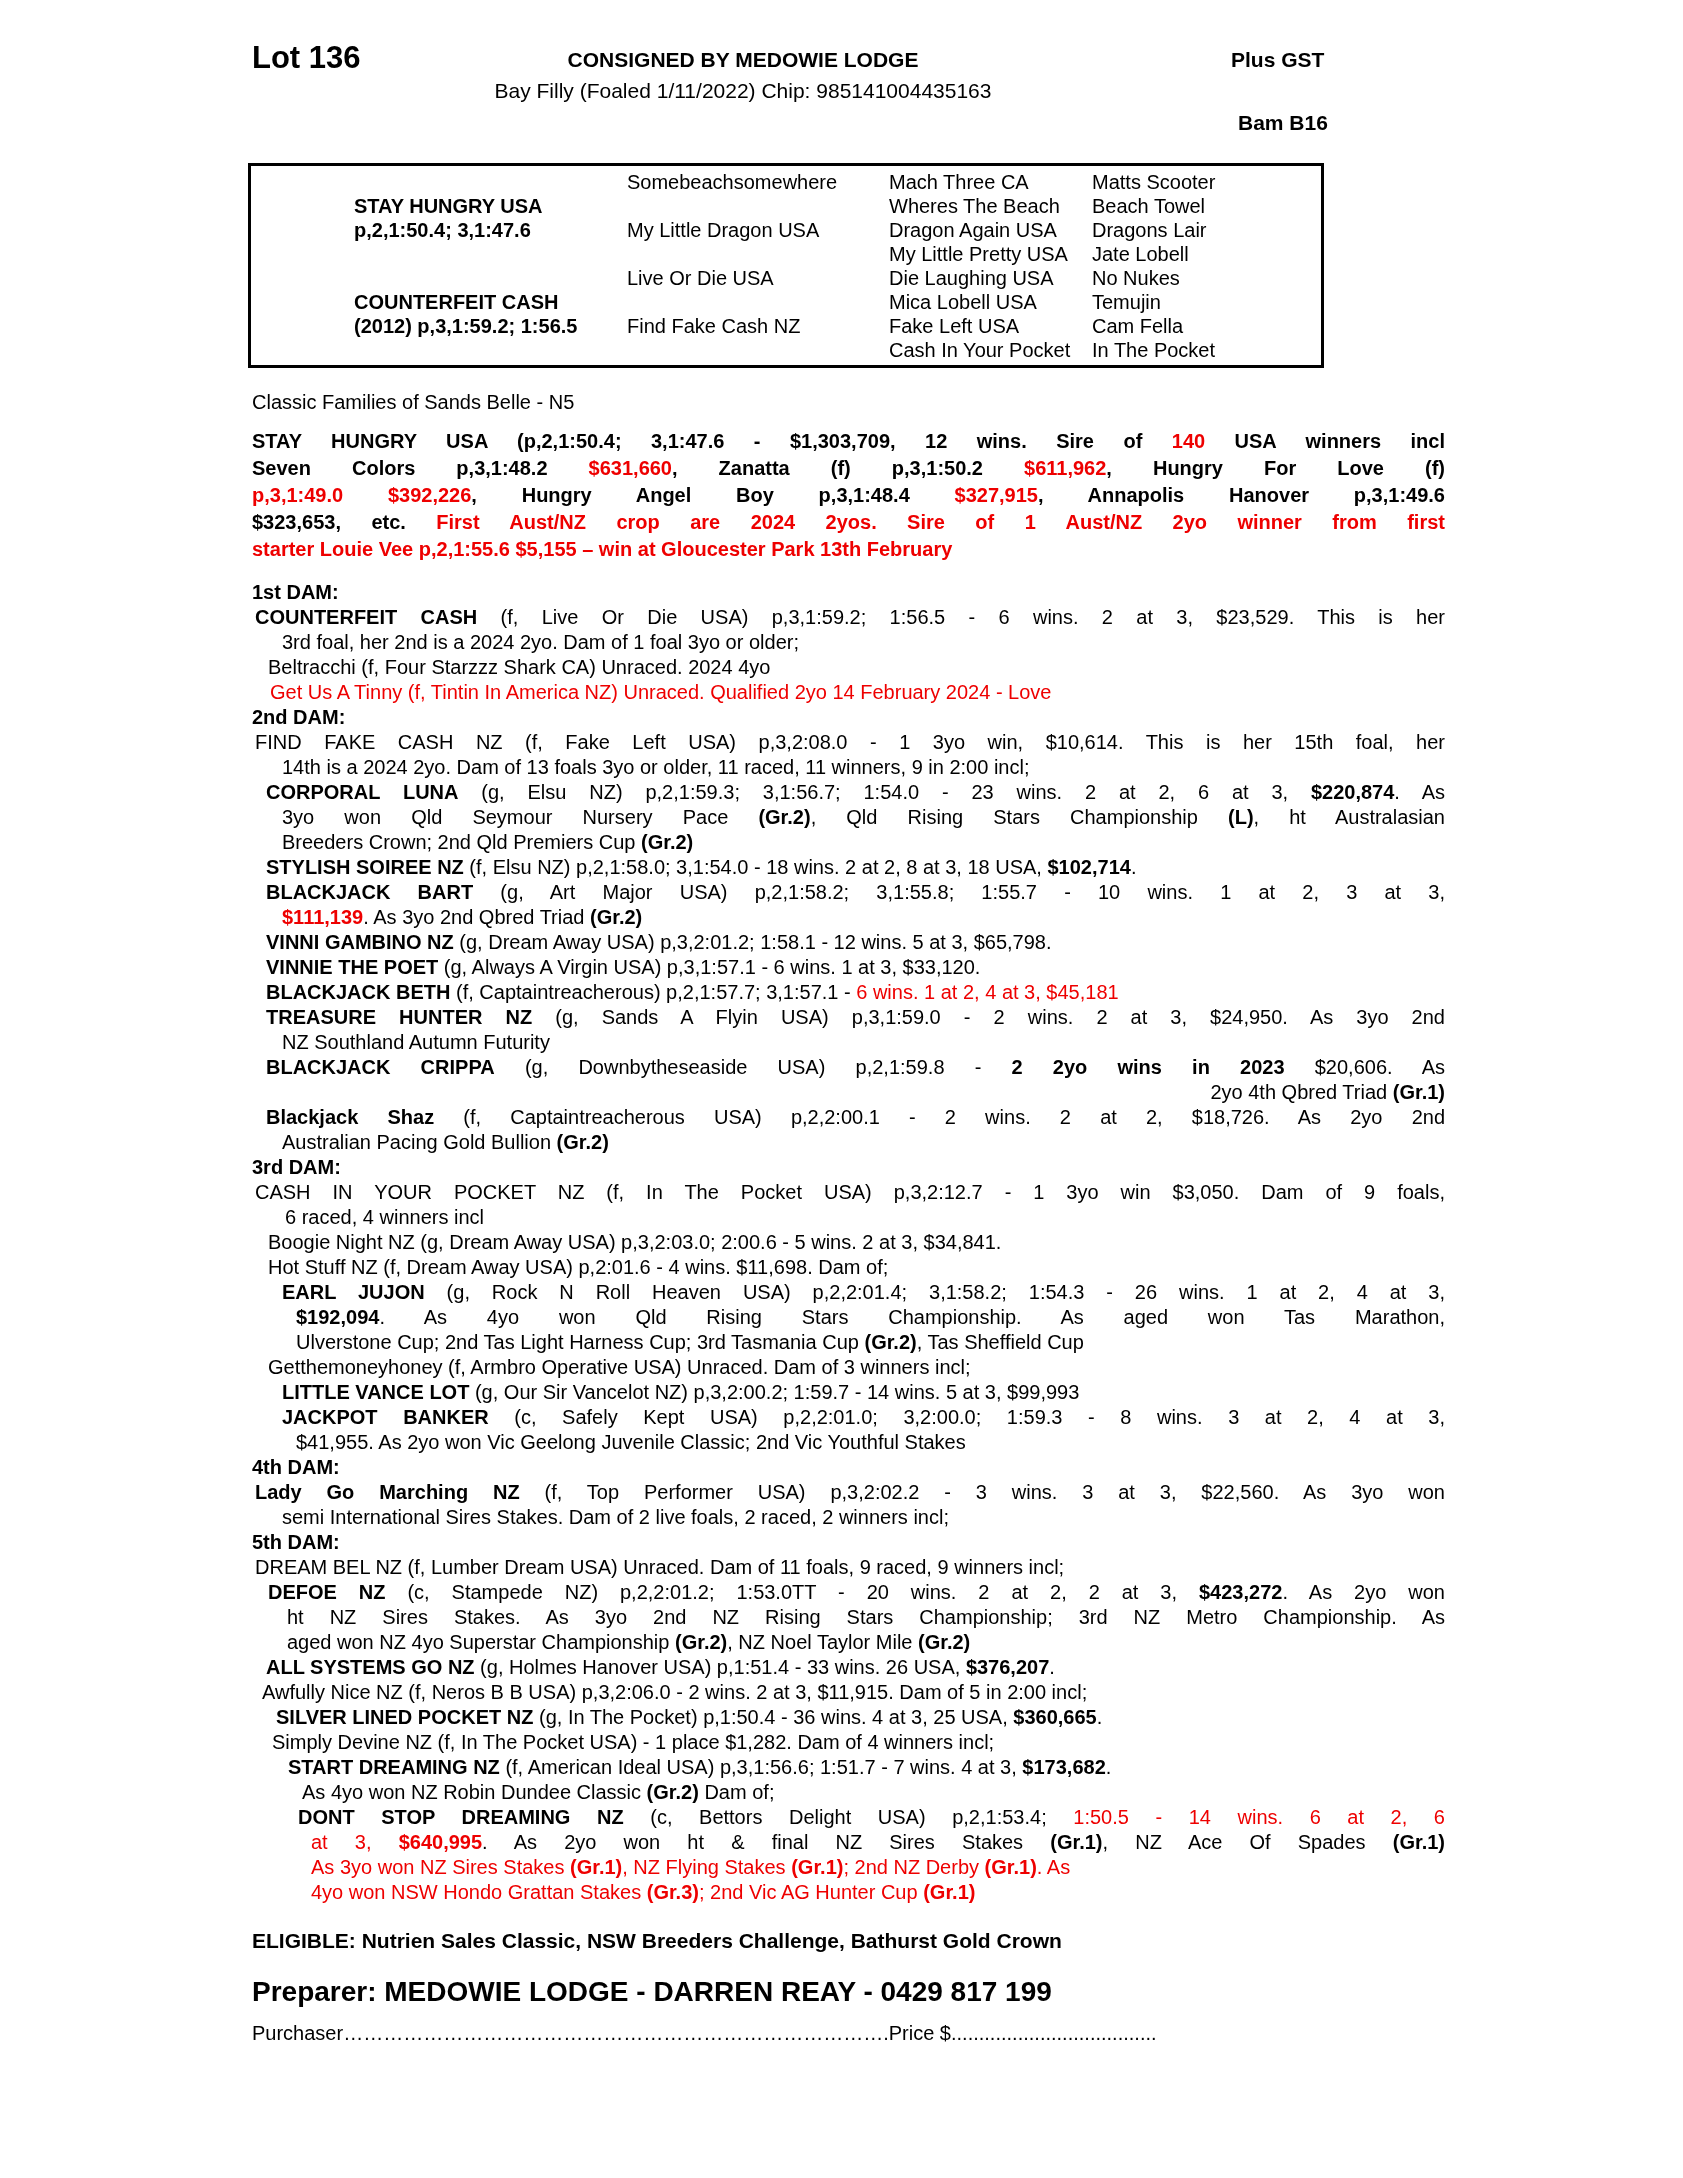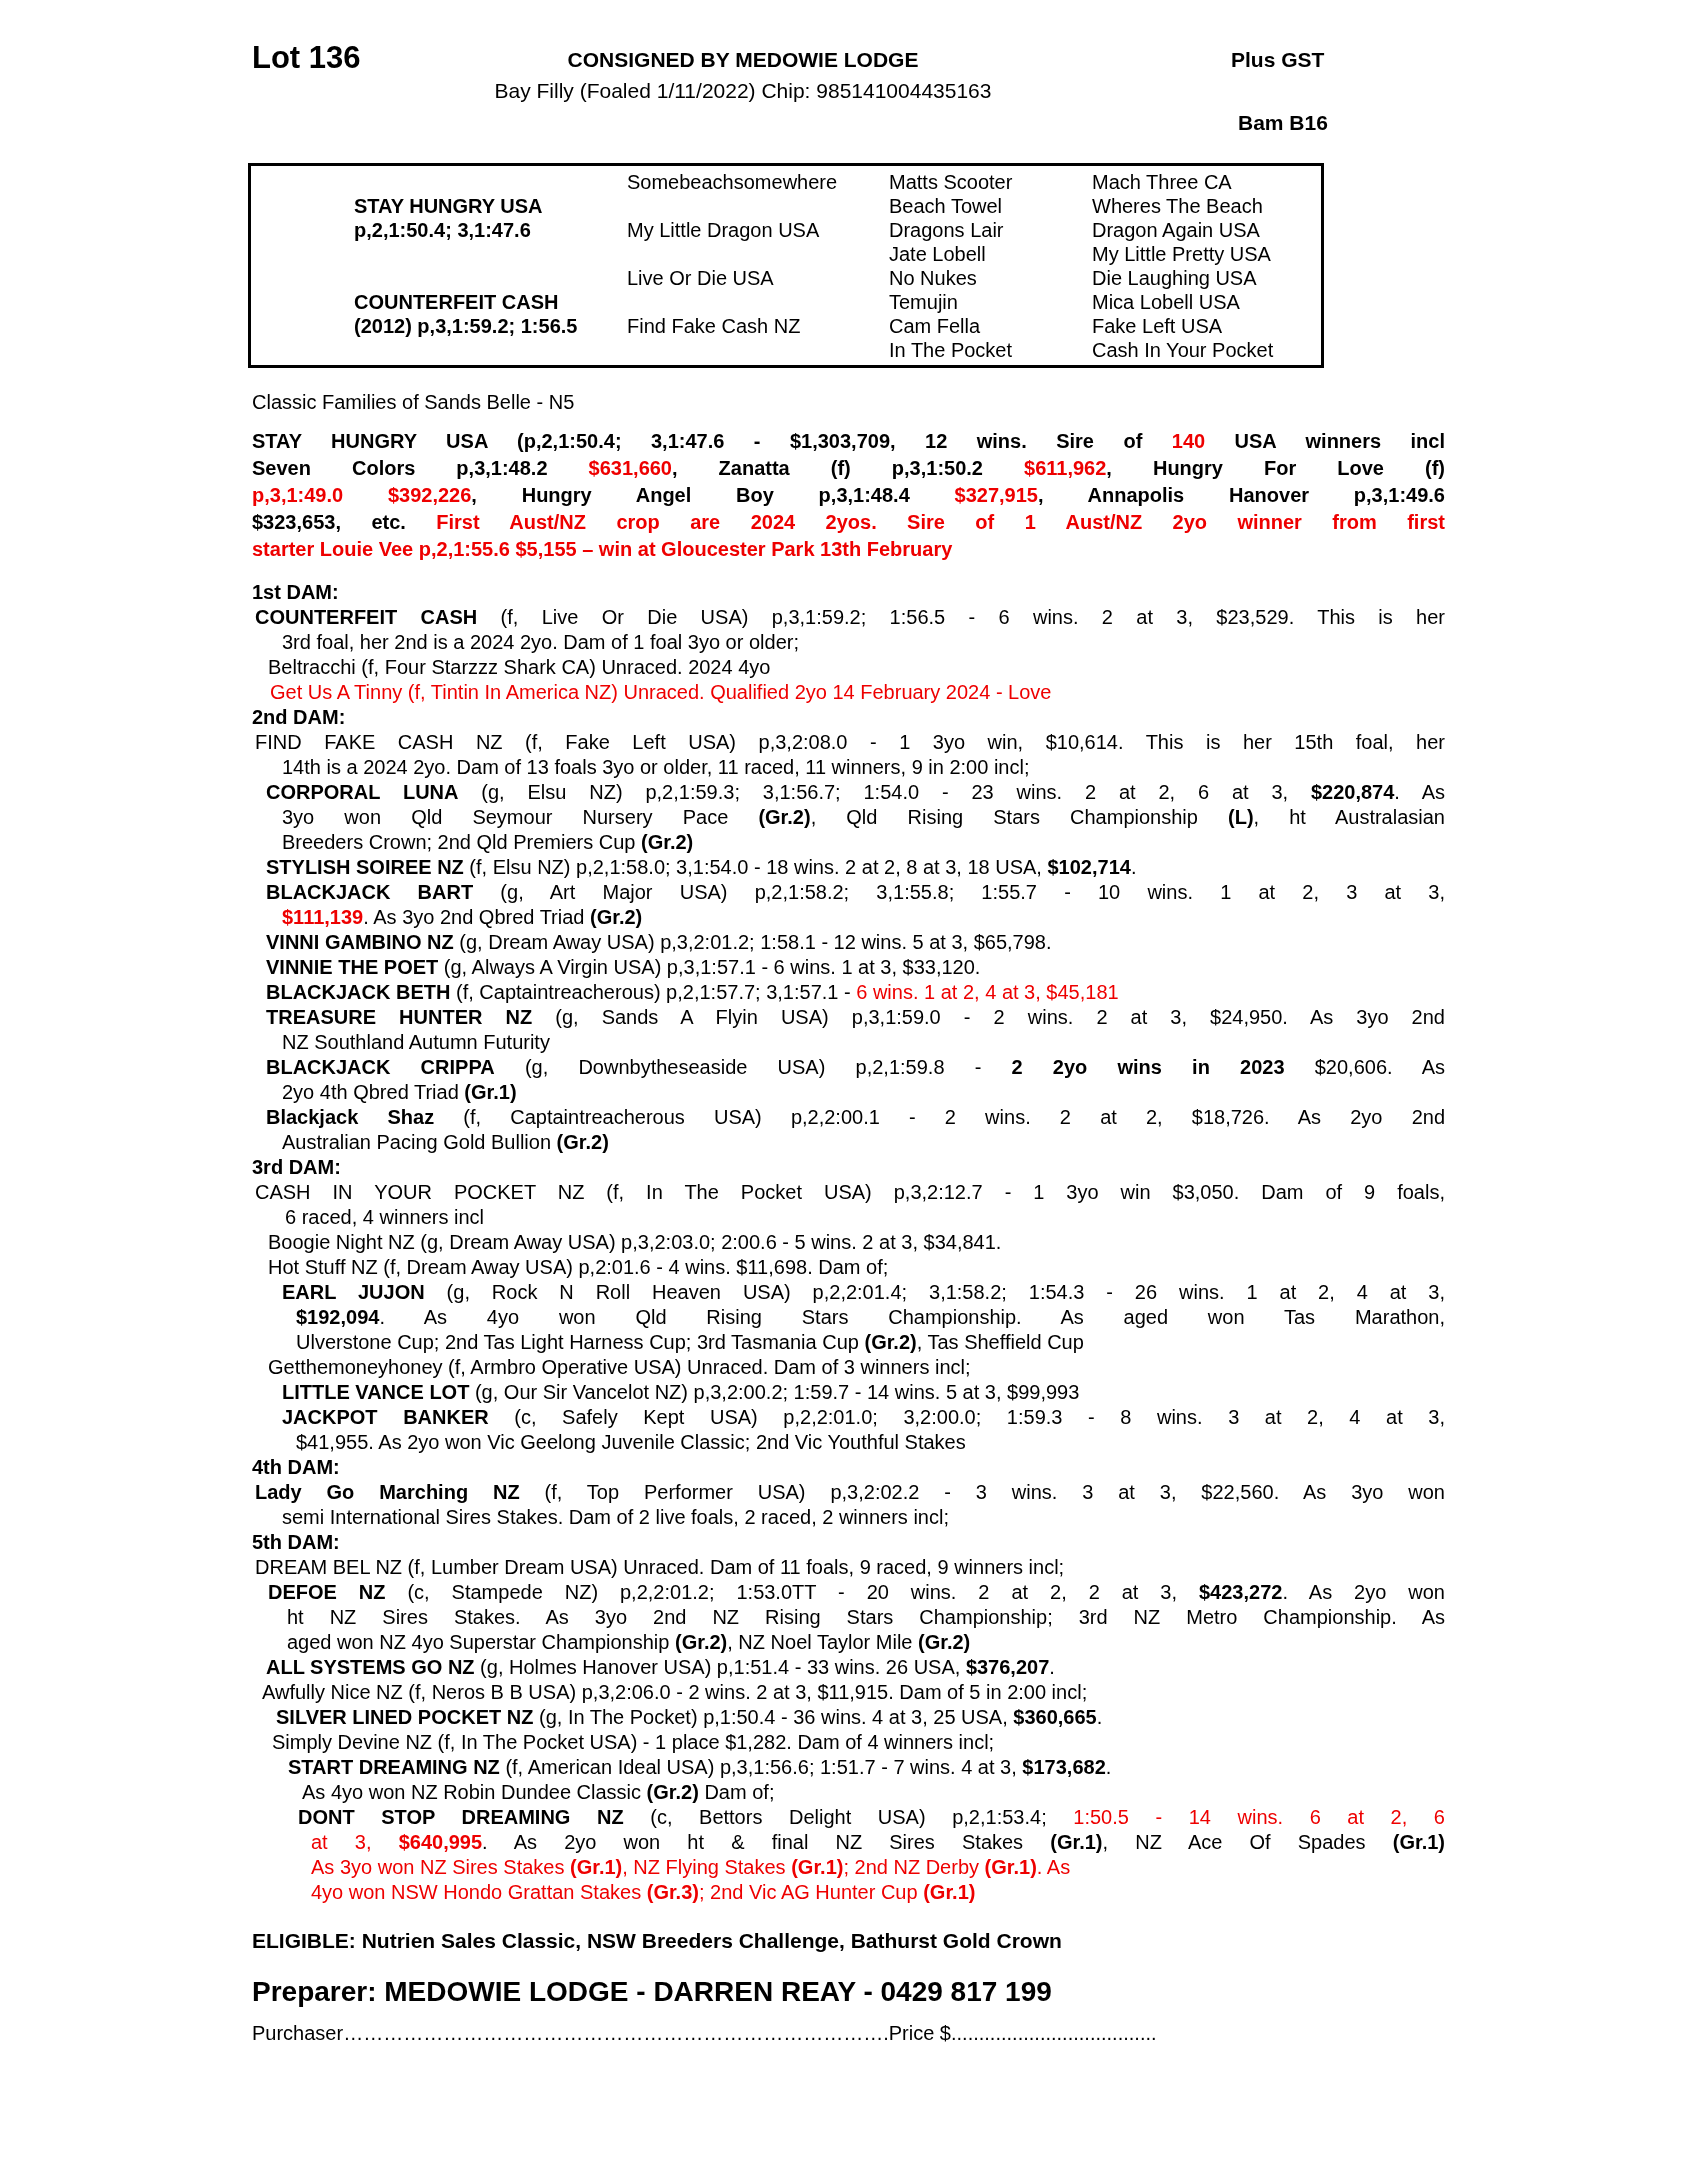--- a/index.html
+++ b/index.html
@@ -64,38 +64,38 @@
         <div>Somebeachsomewhere</div>
         <div></div>
         <div>My Little Dragon USA</div>
         <div></div>
         <div>Live Or Die USA</div>
         <div></div>
         <div>Find Fake Cash NZ</div>
         <div></div>
       </div>
     <div class="pcol">
+        <div>Mach Three CA</div>
+        <div>Wheres The Beach</div>
+        <div>Dragon Again USA</div>
+        <div>My Little Pretty USA</div>
+        <div>Die Laughing USA</div>
+        <div>Mica Lobell USA</div>
+        <div>Fake Left USA</div>
+        <div>Cash In Your Pocket</div>
+      </div>
+    <div class="pcol">
         <div>Matts Scooter</div>
         <div>Beach Towel</div>
         <div>Dragons Lair</div>
         <div>Jate Lobell</div>
         <div>No Nukes</div>
         <div>Temujin</div>
         <div>Cam Fella</div>
         <div>In The Pocket</div>
-      </div>
-    <div class="pcol">
-        <div>Mach Three CA</div>
-        <div>Wheres The Beach</div>
-        <div>Dragon Again USA</div>
-        <div>My Little Pretty USA</div>
-        <div>Die Laughing USA</div>
-        <div>Mica Lobell USA</div>
-        <div>Fake Left USA</div>
-        <div>Cash In Your Pocket</div>
       </div>
   </div>
 
   <div class="content">
     <div class="classic">Classic Families of Sands Belle - N5</div>
     <div class="sire" id="sire-para">
         <div class="ln just"><span>STAY HUNGRY USA (p,2,1:50.4; 3,1:47.6 - $1,303,709, 12 wins. Sire of </span><span class="r">140</span><span> USA winners incl</span></div>
         <div class="ln just"><span>Seven Colors p,3,1:48.2 </span><span class="r">$631,660</span><span>, Zanatta (f) p,3,1:50.2 </span><span class="r">$611,962</span><span>, Hungry For Love (f)</span></div>
         <div class="ln just"><span class="r">p,3,1:49.0 $392,226</span><span>, Hungry Angel Boy p,3,1:48.4 </span><span class="r">$327,915</span><span>, Annapolis Hanover p,3,1:49.6</span></div>
         <div class="ln just"><span>$323,653, etc. </span><span class="r">First Aust/NZ  crop are 2024 2yos. Sire of 1 Aust/NZ 2yo winner from first</span></div>
@@ -115,21 +115,21 @@
         <div class="ln" style="padding-left: 30px;"><span>Breeders Crown; 2nd Qld Premiers Cup </span><span class="b">(Gr.2)</span></div>
         <div class="ln" style="padding-left: 14px;"><span class="b">STYLISH SOIREE NZ</span><span> (f, Elsu NZ) p,2,1:58.0; 3,1:54.0 - 18 wins. 2 at 2, 8 at 3, 18 USA, </span><span class="b">$102,714</span><span>.</span></div>
         <div class="ln just" style="padding-left: 14px;"><span class="b">BLACKJACK BART</span><span> (g, Art Major USA) p,2,1:58.2; 3,1:55.8; 1:55.7 - 10 wins. 1 at 2, 3 at 3,</span></div>
         <div class="ln" style="padding-left: 30px;"><span class="b r">$111,139</span><span>. As 3yo 2nd Qbred Triad </span><span class="b">(Gr.2)</span></div>
         <div class="ln" style="padding-left: 14px;"><span class="b">VINNI GAMBINO NZ</span><span> (g, Dream Away USA) p,3,2:01.2; 1:58.1 - 12 wins. 5 at 3, $65,798.</span></div>
         <div class="ln" style="padding-left: 14px;"><span class="b">VINNIE THE POET</span><span> (g, Always A Virgin USA) p,3,1:57.1 - 6 wins. 1 at 3, $33,120.</span></div>
         <div class="ln" style="padding-left: 14px;"><span class="b">BLACKJACK BETH</span><span> (f, Captaintreacherous) p,2,1:57.7; 3,1:57.1 - </span><span class="r">6 wins. 1 at 2, 4 at 3, $45,181</span></div>
         <div class="ln just" style="padding-left: 14px;"><span class="b">TREASURE HUNTER NZ</span><span> (g, Sands A Flyin USA) p,3,1:59.0 - 2 wins. 2 at 3, $24,950. As 3yo 2nd</span></div>
         <div class="ln" style="padding-left: 30px;"><span>NZ Southland Autumn Futurity</span></div>
         <div class="ln just" style="padding-left: 14px;"><span class="b">BLACKJACK CRIPPA</span><span> (g, Downbytheseaside USA) p,2,1:59.8 - </span><span class="b">2 2yo wins in 2023</span><span> $20,606. As</span></div>
-        <div class="ln" style="padding-left: 30px;"><span>2yo 4th Qbred Triad </span><span class="b">(Gr.1)</span></div>
+        <div class="ln" style="padding-left: 30px; text-align: right;"><span>2yo 4th Qbred Triad </span><span class="b">(Gr.1)</span></div>
         <div class="ln just" style="padding-left: 14px;"><span class="b">Blackjack Shaz</span><span> (f, Captaintreacherous USA) p,2,2:00.1 - 2 wins. 2 at 2, $18,726. As 2yo 2nd</span></div>
         <div class="ln" style="padding-left: 30px;"><span>Australian Pacing Gold Bullion </span><span class="b">(Gr.2)</span></div>
         <div class="ln"><span class="b">3rd DAM:</span></div>
         <div class="ln just" style="padding-left: 3px;"><span>CASH IN YOUR POCKET NZ (f, In The Pocket USA) p,3,2:12.7 - 1 3yo win $3,050. Dam of 9 foals,</span></div>
         <div class="ln" style="padding-left: 33px;"><span>6 raced, 4 winners incl</span></div>
         <div class="ln" style="padding-left: 16px;"><span>Boogie Night NZ (g, Dream Away USA) p,3,2:03.0; 2:00.6 - 5 wins. 2 at 3, $34,841.</span></div>
         <div class="ln" style="padding-left: 16px;"><span>Hot Stuff NZ (f, Dream Away USA) p,2:01.6 - 4 wins. $11,698. Dam of;</span></div>
         <div class="ln just" style="padding-left: 30px;"><span class="b">EARL JUJON</span><span> (g, Rock N Roll Heaven USA) p,2,2:01.4; 3,1:58.2; 1:54.3 - 26 wins. 1 at 2, 4 at 3,</span></div>
         <div class="ln just" style="padding-left: 44px;"><span class="b">$192,094</span><span>. As 4yo won Qld Rising Stars Championship. As aged won Tas Marathon,</span></div>
         <div class="ln" style="padding-left: 44px;"><span>Ulverstone Cup; 2nd Tas Light Harness Cup; 3rd Tasmania Cup </span><span class="b">(Gr.2)</span><span>, Tas Sheffield Cup</span></div>

